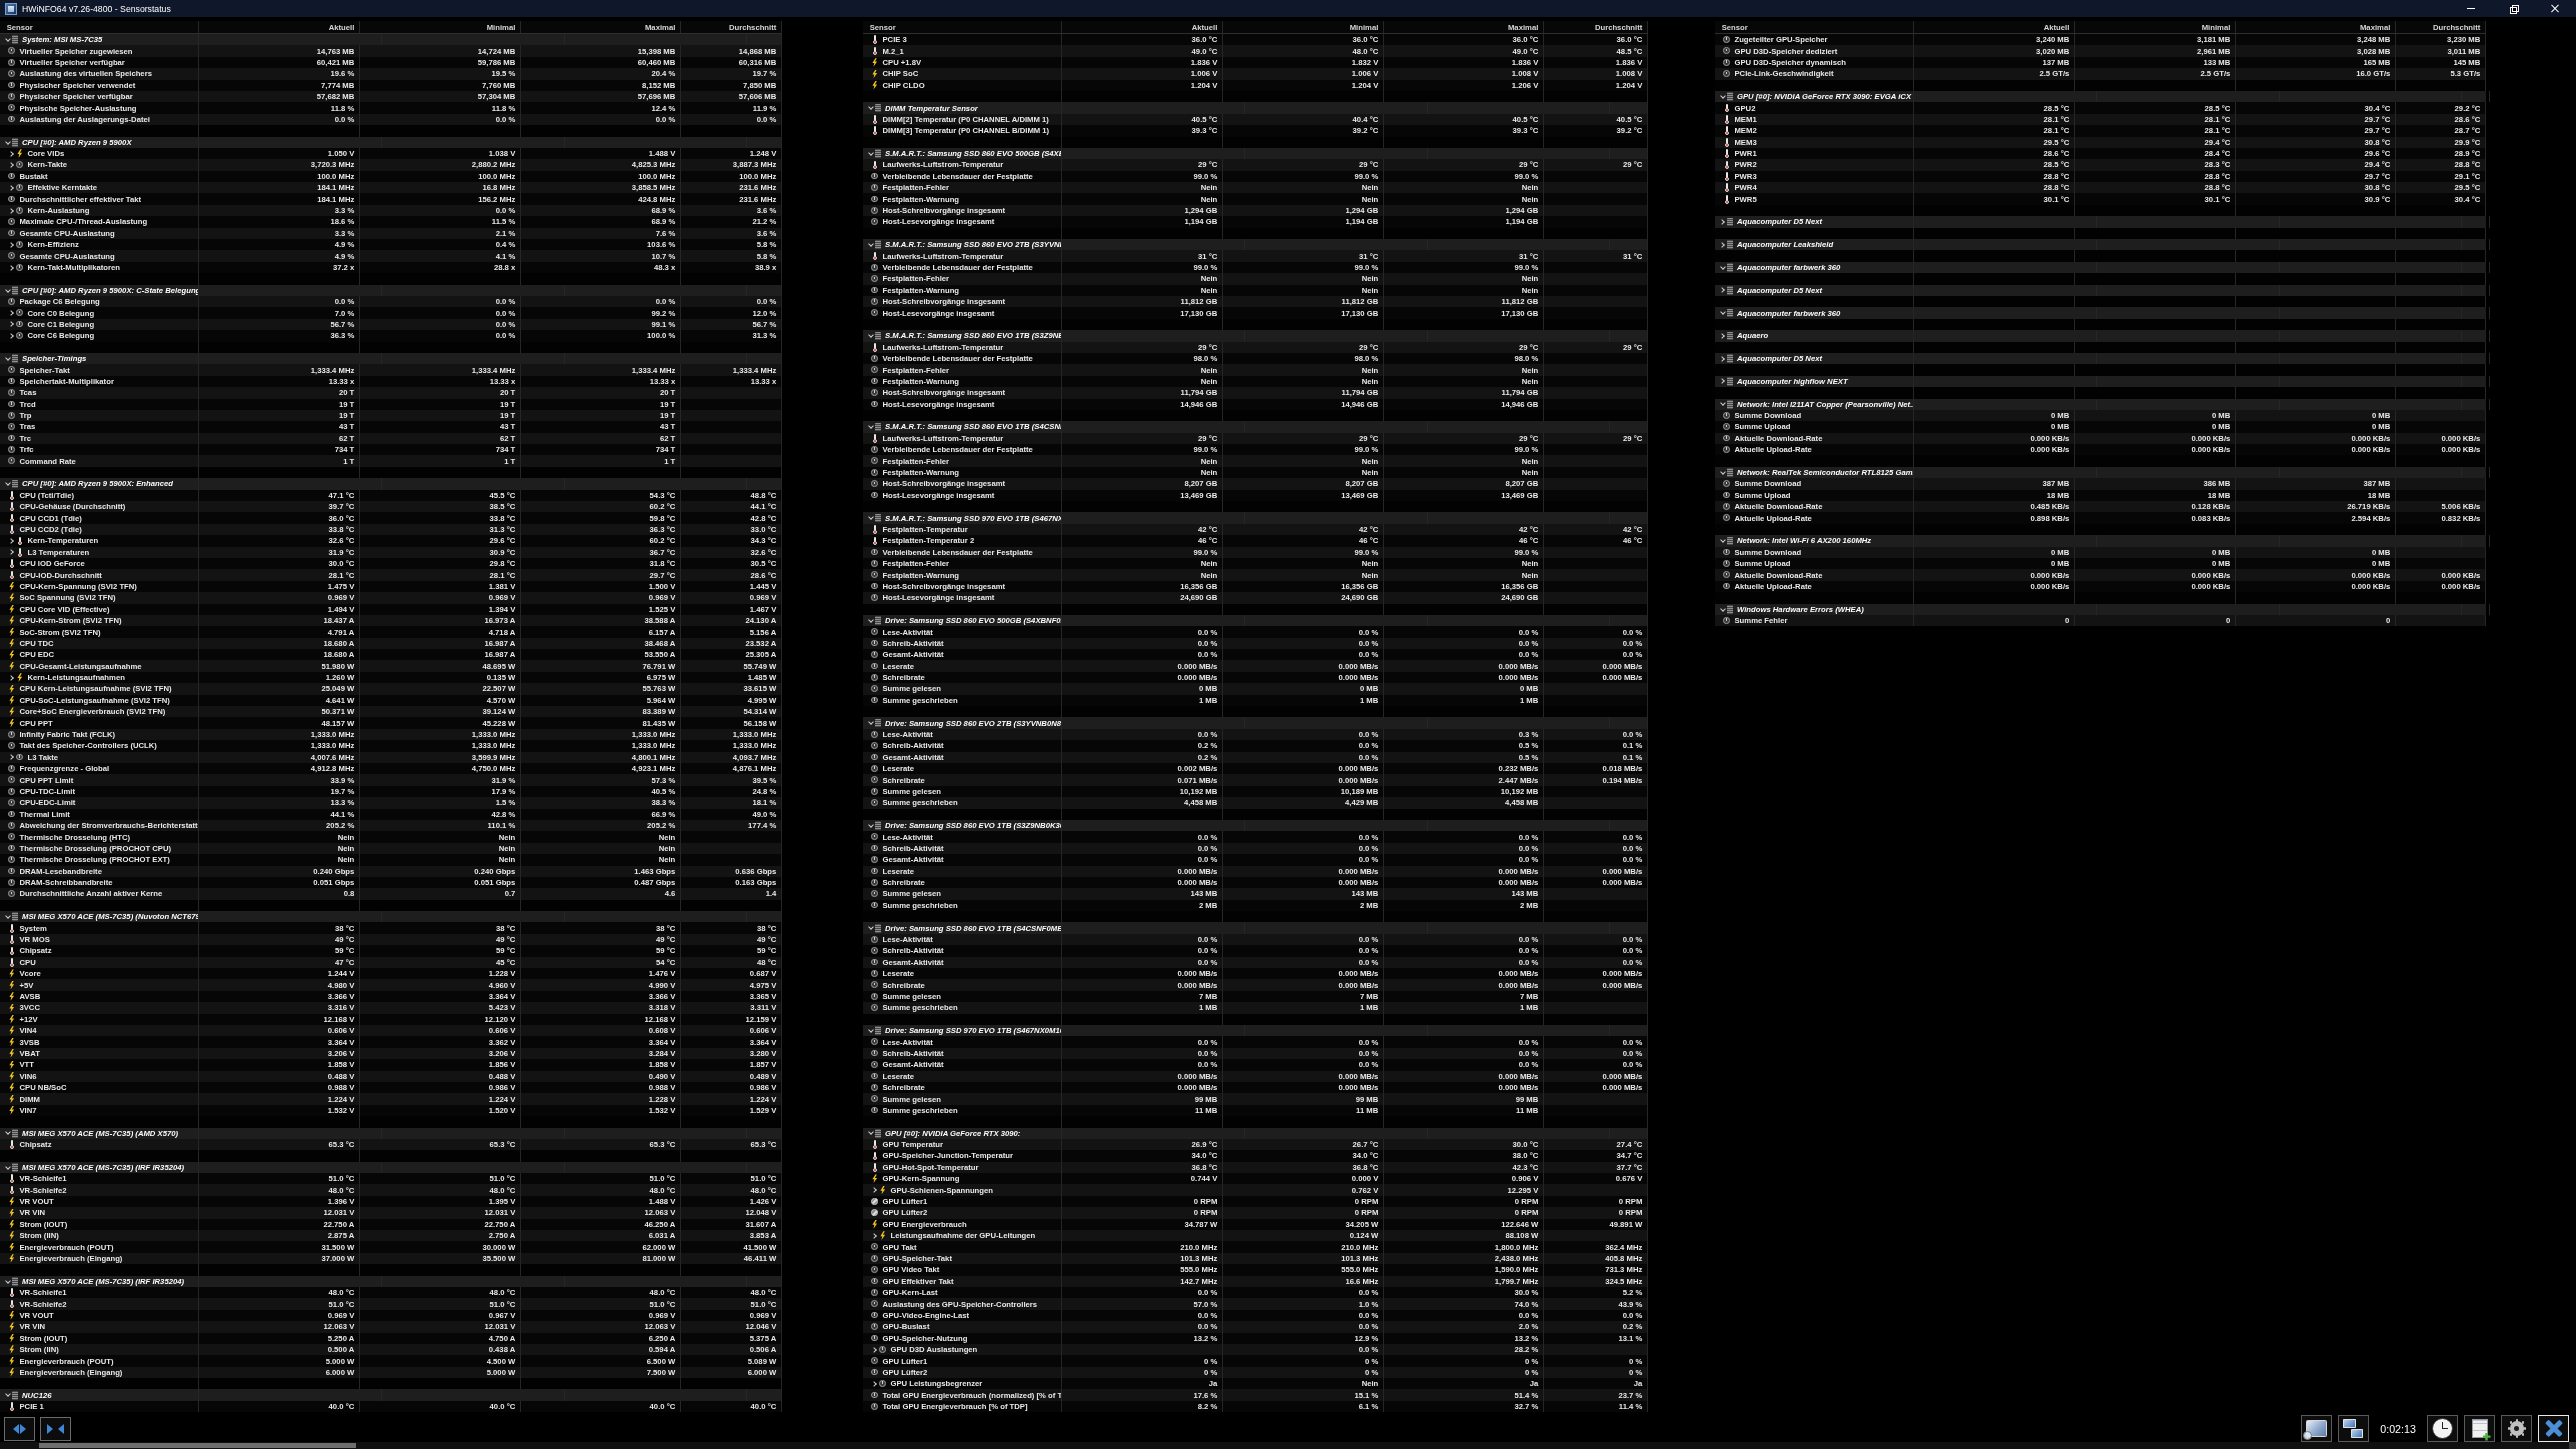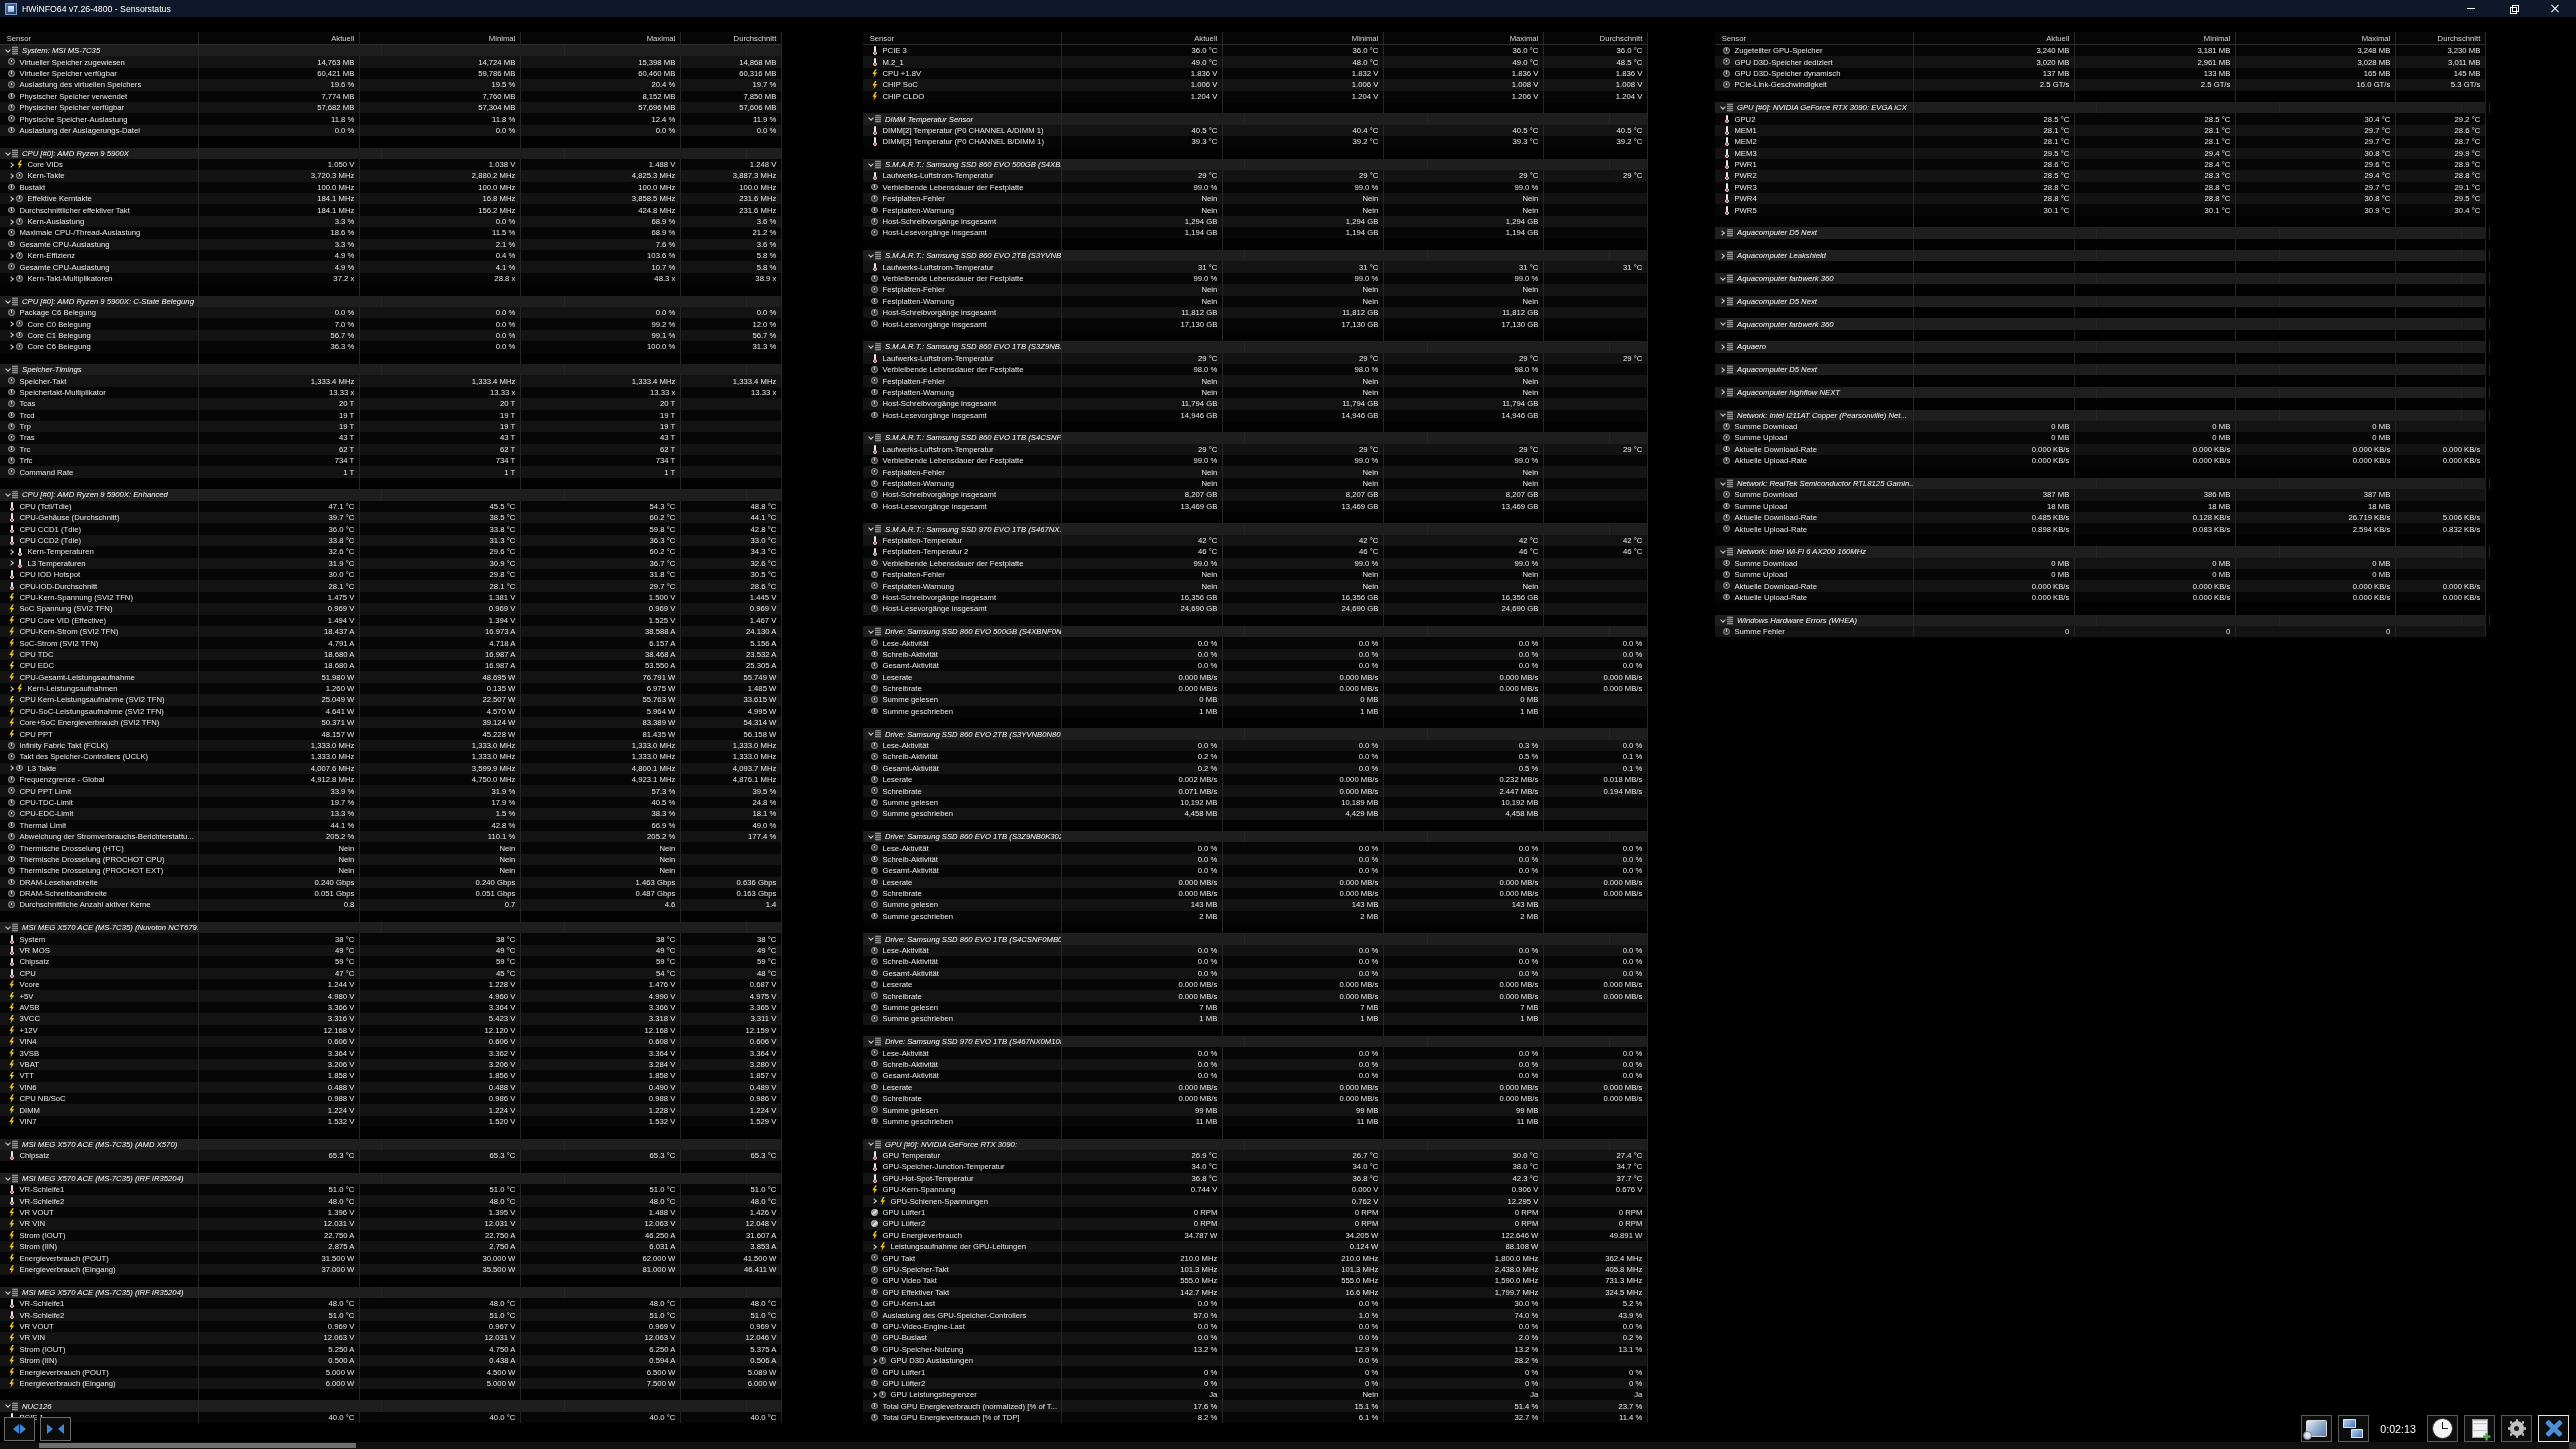--- a/index.html
+++ b/index.html
@@ -14,21 +14,21 @@
   .win-btn{width:42px;height:17.4px;display:flex;align-items:center;justify-content:center;position:relative;}
   .glyph-min{width:8.7px;height:1.3px;background:#fff;}
   .glyph-restore{width:6.7px;height:6.7px;position:relative;}
   .glyph-restore::before{content:"";position:absolute;left:0;top:1.3px;width:5.4px;height:5.4px;border:0.7px solid #fff;background:#000;}
   .glyph-restore::after{content:"";position:absolute;left:2px;top:-0.7px;width:5.4px;height:5.4px;border:0.7px solid #fff;}
   .glyph-close{width:9.4px;height:9.4px;position:relative;}
   .glyph-close::before,.glyph-close::after{content:"";position:absolute;left:0;top:4px;width:10px;height:1.1px;background:#fff;}
   .glyph-close::before{transform:rotate(45deg);}
   .glyph-close::after{transform:rotate(-45deg);}
   
-  .panel{position:absolute;top:32px;}
+  .panel{position:absolute;top:21px;font-weight:bold;}
   #panel-0{left:0;width:782px;}
   #panel-1{left:863px;width:785px;}
   #panel-2{left:1715px;width:771px;}
   .prow{display:grid;grid-template-columns:199px 161px 161px 160px 1fr;height:11.4px;font-size:7.7px;}
   .phdr{height:12px;background:#070707;border-bottom:0.7px solid #2e2e2e;}
   .phdr .cell{color:#d6d6d6;}
   .cell{height:100%;display:flex;align-items:center;border-right:0.7px solid #262626;box-sizing:border-box;overflow:hidden;}
   .lab{padding-left:7.4px;}
   .hlab{padding-left:6.7px;}
   .val{justify-content:flex-end;padding-right:4.7px;white-space:nowrap;}
@@ -582,21 +582,21 @@
         <span class="ltxt">L3 Temperaturen</span>
       </div>
       <div class="cell val">31.9 °C</div>
       <div class="cell val">30.9 °C</div>
       <div class="cell val">36.7 °C</div>
       <div class="cell val">32.6 °C</div>
     </div>
     <div class="prow ra">
       <div class="cell lab">
         <span class="ic ic-t"></span>
-        <span class="ltxt">CPU IOD Hotspot</span>
+        <span class="ltxt">CPU IOD GeForce</span>
       </div>
       <div class="cell val">30.0 °C</div>
       <div class="cell val">29.8 °C</div>
       <div class="cell val">31.8 °C</div>
       <div class="cell val">30.5 °C</div>
     </div>
     <div class="prow rb">
       <div class="cell lab">
         <span class="ic ic-t"></span>
         <span class="ltxt">CPU-IOD-Durchschnitt</span>

